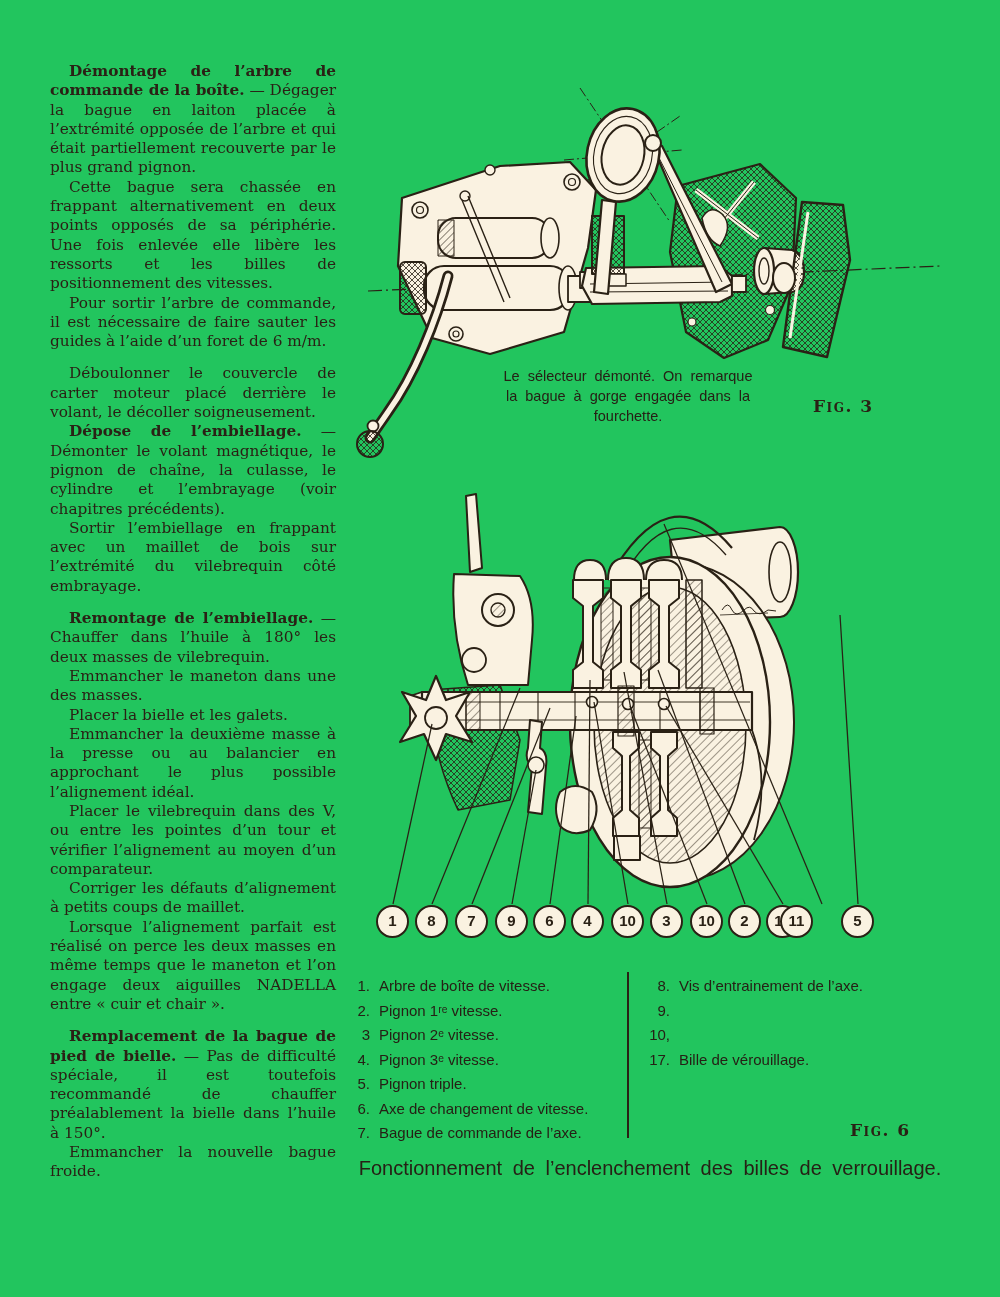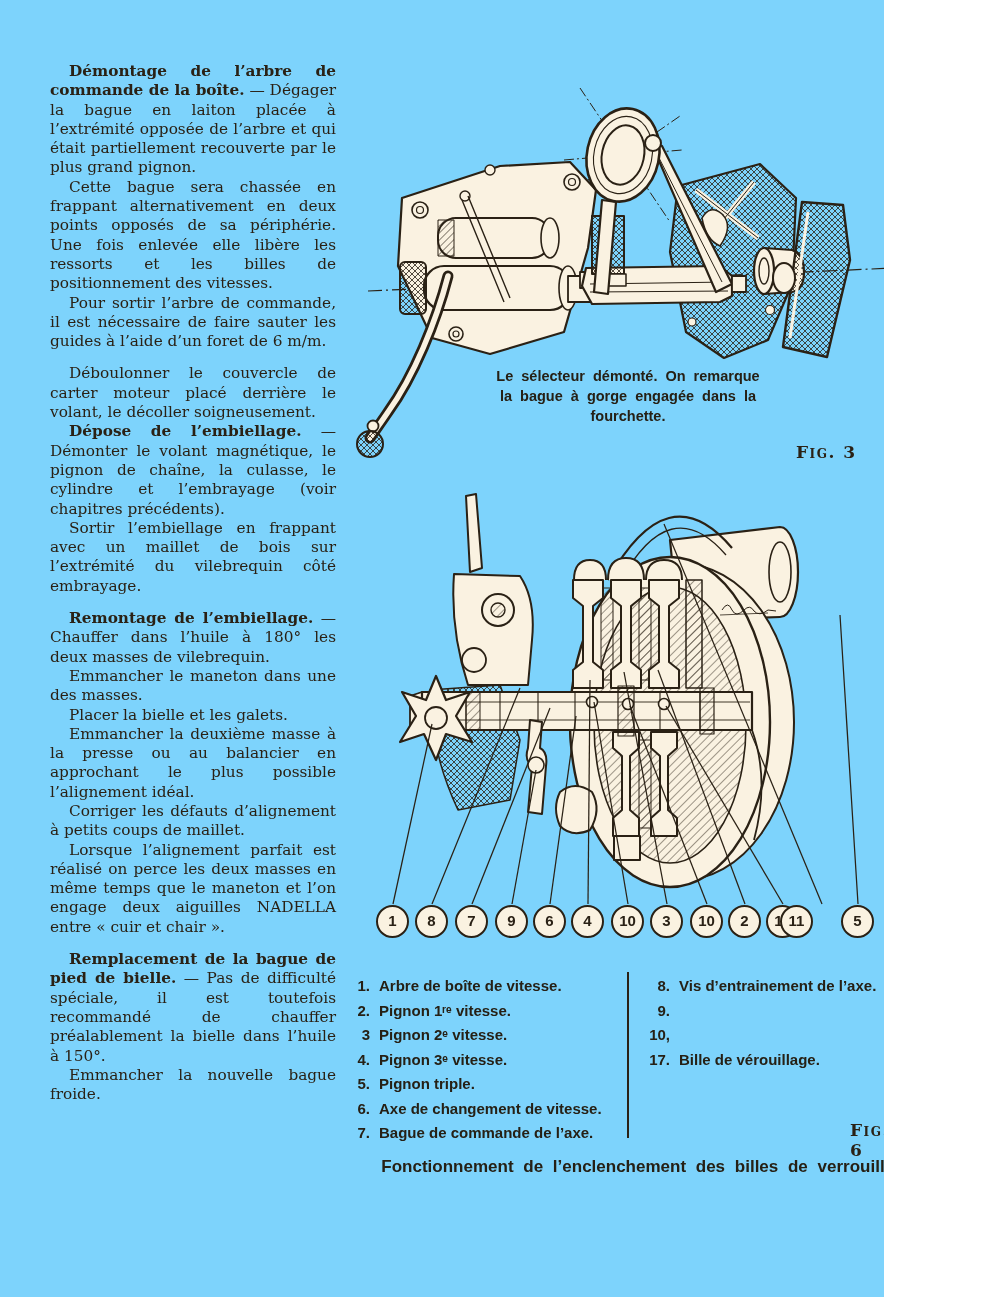--- a/index.html
+++ b/index.html
@@ -1,51 +1,51 @@
 <!DOCTYPE html>
 <html lang="fr"><head>
 <meta charset="utf-8">
 <style>
   html,body{margin:0;padding:0;}
   .page{
     position:relative;
-    width:884px;height:1297px;
-    background:#7dd3fc;
+    width:1000px;height:1297px;
+    background:#22c55e;
     color:#2a2115;
     overflow:hidden;
     font-family:"DejaVu Serif","Liberation Serif",serif;
   }
   
   .col-left{
     position:absolute;left:50px;top:62px;width:286px;
     font-size:15.3px;line-height:19.3px;
     text-align:justify;
   }
   .sec{margin:0;}
   .sec + .sec{margin-top:13px;}
   .p{margin:0;text-indent:19px;}
   .lead{font-weight:bold;}
   
   .fig{position:absolute;}
   #fig3{left:340px;top:70px;width:620px;height:400px;}
   #fig5{left:370px;top:480px;width:595px;height:465px;}
   .fig svg{position:absolute;left:0;top:0;}
-  .hand{font-family:"Liberation Sans","DejaVu Sans",sans-serif;font-weight:700;color:#262015;}
+  .hand{font-family:"Liberation Sans","DejaVu Sans",sans-serif;font-weight:400;color:#262015;}
   .cap3{
     position:absolute;left:138px;top:296px;width:300px;
     font-size:14.5px;line-height:20px;text-align:center;
     word-spacing:4px;
   }
   .figlabel{
     position:absolute;
     font-family:"DejaVu Serif","Liberation Serif",serif;
     font-variant:small-caps;font-weight:600;
     font-size:17px;letter-spacing:1.5px;color:#2a2115;
   }
-  #fig3-label{left:796px;top:396px;margin-top:46px;}
+  #fig3-label{left:813px;top:396px;}
   #fig5-label{left:850px;top:1120px;}
   .callout{
     position:absolute;top:425px;
     width:33px;height:33px;border-radius:50%;
     border:2.6px solid #2a2115;background:#faf2e1;
     box-sizing:border-box;
     font-family:"Liberation Sans","DejaVu Sans",sans-serif;
     font-weight:700;font-size:15px;line-height:28px;text-align:center;
     color:#2a2115;
   }
@@ -55,21 +55,21 @@
   #legend-col-right{left:642px;top:976px;width:266px;}
   .leg-item{display:flex;margin-bottom:4.5px;}
   .leg-num{flex:0 0 28px;text-align:right;padding-right:9px;}
   .leg-txt{flex:1;text-align:justify;}
   .legend-divider{
     position:absolute;left:627px;top:972px;width:1.6px;height:166px;
     background:#2a2115;
   }
   .caption-bottom{
     position:absolute;left:340px;top:1157px;width:620px;
-    font-size:17px;text-align:center;word-spacing:5px;
+    font-size:20px;text-align:center;word-spacing:5px;
   }
 </style>
 </head>
 <body>
 
 <div class="page">
 
   <div class="col-left" id="article">
     <section class="sec">
       <p class="p lead-p"><b class="lead">Démontage de l’arbre de commande de la boîte.</b><span class="intro"> — Dégager la bague en laiton placée à l’extrémité opposée de l’arbre et qui était partiellement recouverte par le plus grand pignon.</span></p>
@@ -82,20 +82,21 @@
     <p class="p lead-p"><b class="lead">Dépose de l’embiellage.</b><span class="intro"> — Démonter le volant magnétique, le pignon de chaîne, la culasse, le cylindre et l’embrayage (voir chapitres précédents).</span></p>
         <p class="p">Sortir l’embiellage en frappant avec un maillet de bois sur l’extrémité du vilebrequin côté embrayage.</p>
       </section>
 
 
     <section class="sec">
       <p class="p lead-p"><b class="lead">Remontage de l’embiellage.</b><span class="intro"> — Chauffer dans l’huile à 180° les deux masses de vilebrequin.</span></p>
     <p class="p">Emmancher le maneton dans une des masses.</p>
         <p class="p">Placer la bielle et les galets.</p>
         <p class="p">Emmancher la deuxième masse à la presse ou au balancier en approchant le plus possible l’alignement idéal.</p>
+        <p class="p">Placer le vilebrequin dans des V, ou entre les pointes d’un tour et vérifier l’alignement au moyen d’un comparateur.</p>
         <p class="p">Corriger les défauts d’alignement à petits coups de maillet.</p>
         <p class="p">Lorsque l’alignement parfait est réalisé on perce les deux masses en même temps que le maneton et l’on engage deux aiguilles NADELLA entre « cuir et chair ».</p>
       </section>
 
     <section class="sec">
       <p class="p lead-p"><b class="lead">Remplacement de la bague de pied de bielle.</b><span class="intro"> — Pas de difficulté spéciale, il est toutefois recommandé de chauffer préalablement la bielle dans l’huile à 150°.</span></p>
     <p class="p">Emmancher la nouvelle bague froide.</p>
       </section>
 
   </div>

